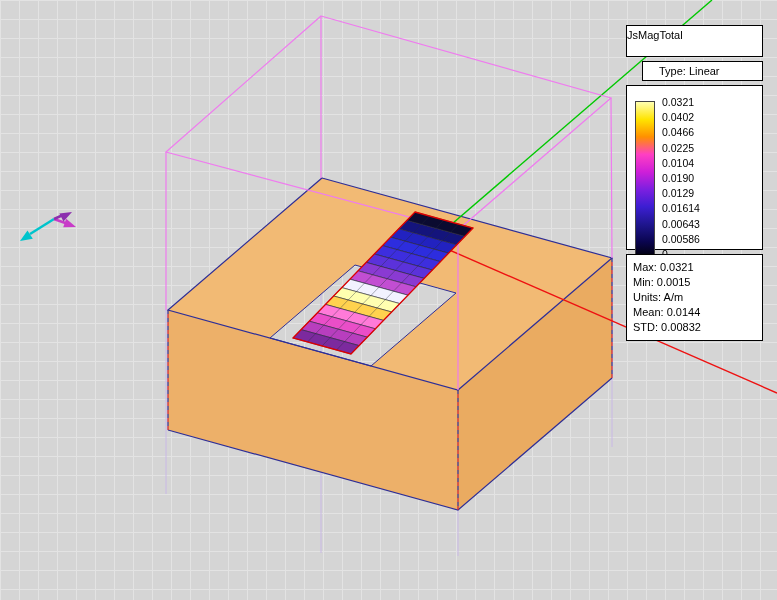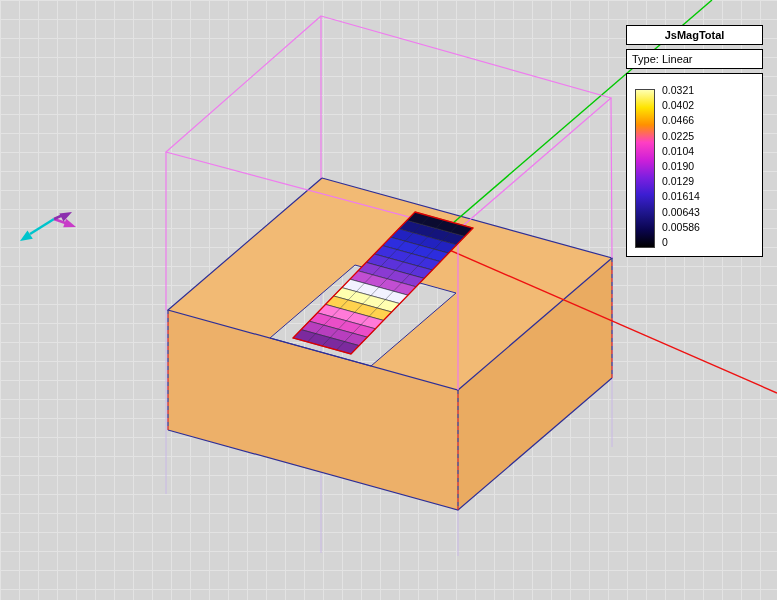--- a/index.html
+++ b/index.html
@@ -12,23 +12,23 @@
       linear-gradient(to bottom,#e3e3e3 1px,transparent 1px);
     background-size:19px 19px;
   }
   .viewport svg{position:absolute;left:0;top:0;}
   .legend{
     position:absolute;top:25px;right:14px;width:137px;
     display:flex;flex-direction:column;gap:4px;
     font-size:11px;color:#000;z-index:5;
   }
   .lg-box{background:#ffffff;border:1px solid #000;box-sizing:border-box;}
-  .lg-title{height:20px;line-height:18px;text-align:center;font-weight:bold;}
-  .lg-type{height:20px;line-height:18px;padding-left:5px;}
-  .lg-colorbar{height:184px;display:flex;gap:7px;padding:15px 4px 8px 8px;}
+  .lg-title{height:32px;line-height:18px;}
+  .lg-type{height:20px;line-height:18px;padding-left:16px;margin-left:16px;}
+  .lg-colorbar{height:165px;display:flex;gap:7px;padding:15px 4px 8px 8px;}
   .cb-bar{width:18px;height:157px;border:1px solid #444;}
   .cb-ticks{display:flex;flex-direction:column;justify-content:space-between;height:163px;margin-top:-4px;font-size:10.5px;line-height:11px;}
   .lg-stats{padding:5px 6px;line-height:15px;}
 </style>
 </head>
 <body>
 
 <div class="viewport">
 
   <svg width="777" height="600" viewBox="0 0 777 600">
@@ -130,15 +130,22 @@
           <div>0.0225</div>
           <div>0.0104</div>
           <div>0.0190</div>
           <div>0.0129</div>
           <div>0.01614</div>
           <div>0.00643</div>
           <div>0.00586</div>
           <div>0</div>
         </div>
     </div>
+    <div class="lg-box lg-stats" id="stats-box">
+        <div>Max: 0.0321</div>
+        <div>Min: 0.0015</div>
+        <div>Units: A/m</div>
+        <div>Mean: 0.0144</div>
+        <div>STD: 0.00832</div>
+      </div>
   </div>
 
 </div>
 
 </body></html>

